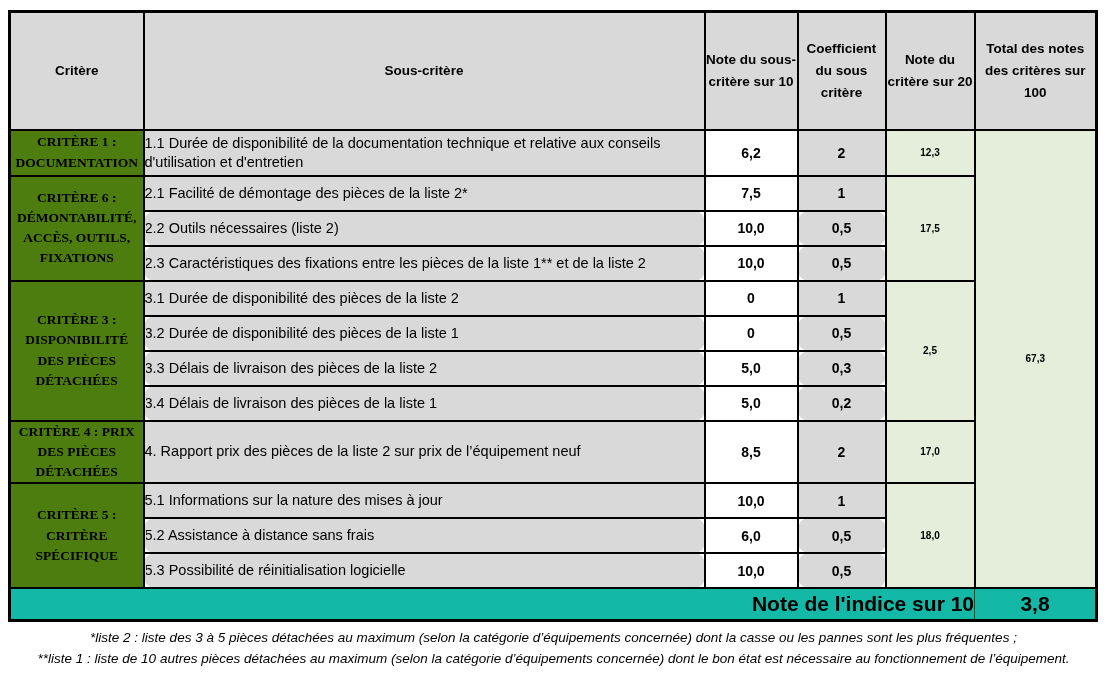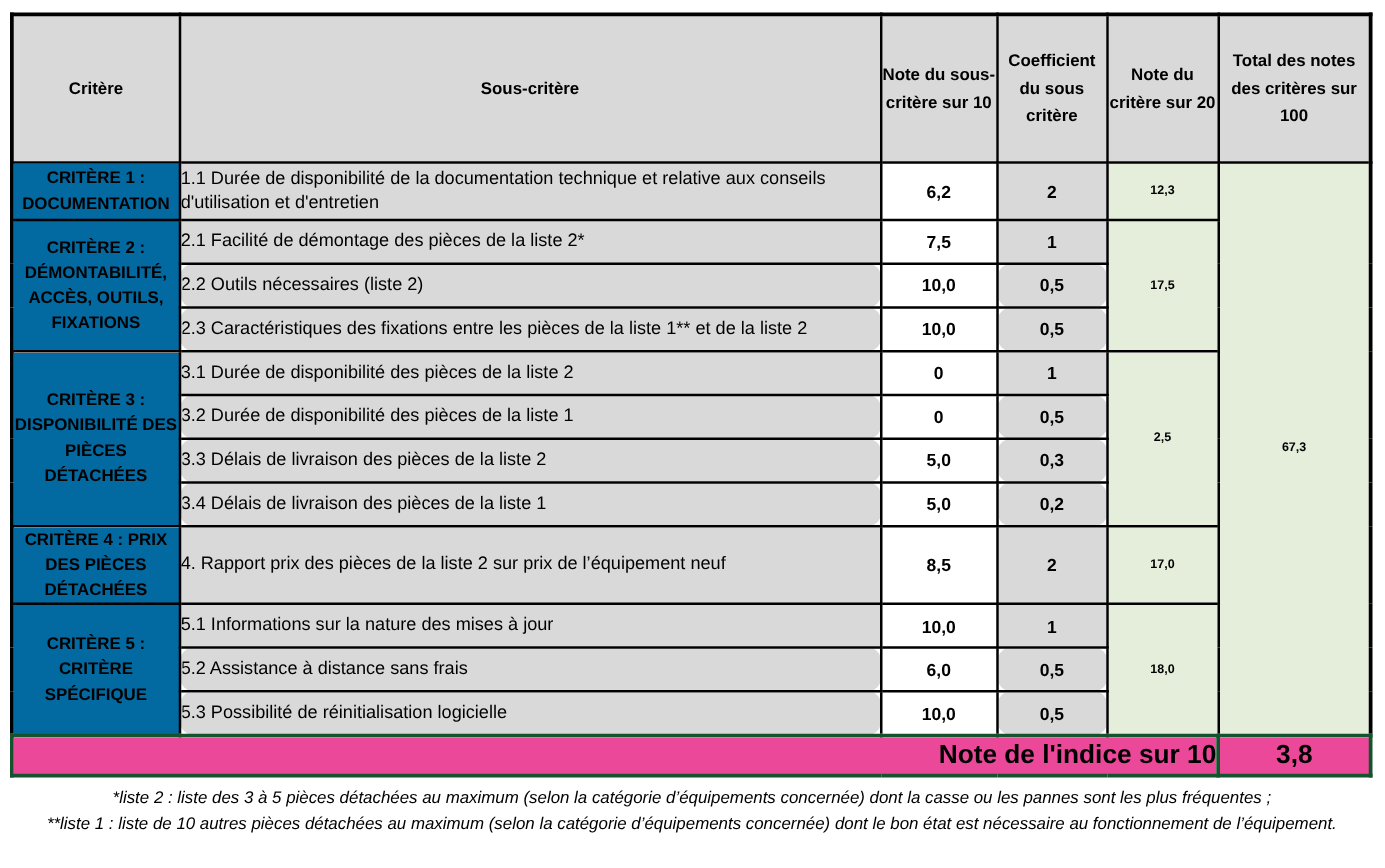--- a/index.html
+++ b/index.html
@@ -37,26 +37,27 @@
     background: #D9D9D9;
     font-weight: bold;
     font-size: 13.5px;
     line-height: 1.6;
     text-align: center;
     height: 118px;
     padding: 2px 4px;
   }
   
   td.crit {
-    background: #0369a1;
+    background: #4d7c0f;
     font-weight: bold;
     font-size: 13.5px;
     line-height: 1.5;
     text-align: center;
     padding: 2px 2px;
+    font-family: Liberation Serif, serif;
   }
   
   td.sub {
     background: #D9D9D9;
     font-size: 14.5px;
     text-align: left;
     padding: 2px 5px;
     line-height: 1.3;
   }
   
@@ -80,22 +81,22 @@
   }
   
   td.db { border-bottom: 1px dotted #000000; }
   td.dt { border-top: 1px dotted #000000; border-radius: 11px; }
   
   tr.h46 { height: 46px; }
   tr.h35 { height: 35px; }
   tr.h57 { height: 57px; }
   
   tr.idx td {
-    background: #ec4899;
-    border: 3px solid #14532d;
+    background: #14b8a6;
+    border: 1px solid #14532d;
     height: 32px;
   }
   td.idx-label {
     text-align: right;
     font-weight: bold;
     font-size: 21px;
     padding-right: 34px;
   }
   td.idx-value {
     text-align: center;
@@ -140,21 +141,21 @@
     <tr class="h46">
       <td class="crit">CRITÈRE 1 : DOCUMENTATION</td>
       <td class="sub">1.1 Durée de disponibilité de la documentation technique et relative aux conseils d'utilisation et d'entretien</td>
       <td class="note">6,2</td>
       <td class="coef">2</td>
       <td class="n20">12,3</td>
       <td class="total" rowspan="12">67,3</td>
     </tr>
 
     <tr class="h35">
-      <td class="crit" rowspan="3">CRITÈRE 2 : DÉMONTABILITÉ, ACCÈS, OUTILS, FIXATIONS</td>
+      <td class="crit" rowspan="3">CRITÈRE 6 : DÉMONTABILITÉ, ACCÈS, OUTILS, FIXATIONS</td>
       <td class="sub db">2.1 Facilité de démontage des pièces de la liste 2*</td>
       <td class="note db">7,5</td>
       <td class="coef db">1</td>
       <td class="n20" rowspan="3">17,5</td>
     </tr>
     <tr class="h35">
       <td class="sub dt db">2.2 Outils nécessaires (liste 2)</td>
       <td class="note dt db">10,0</td>
       <td class="coef dt db">0,5</td>
     </tr>

